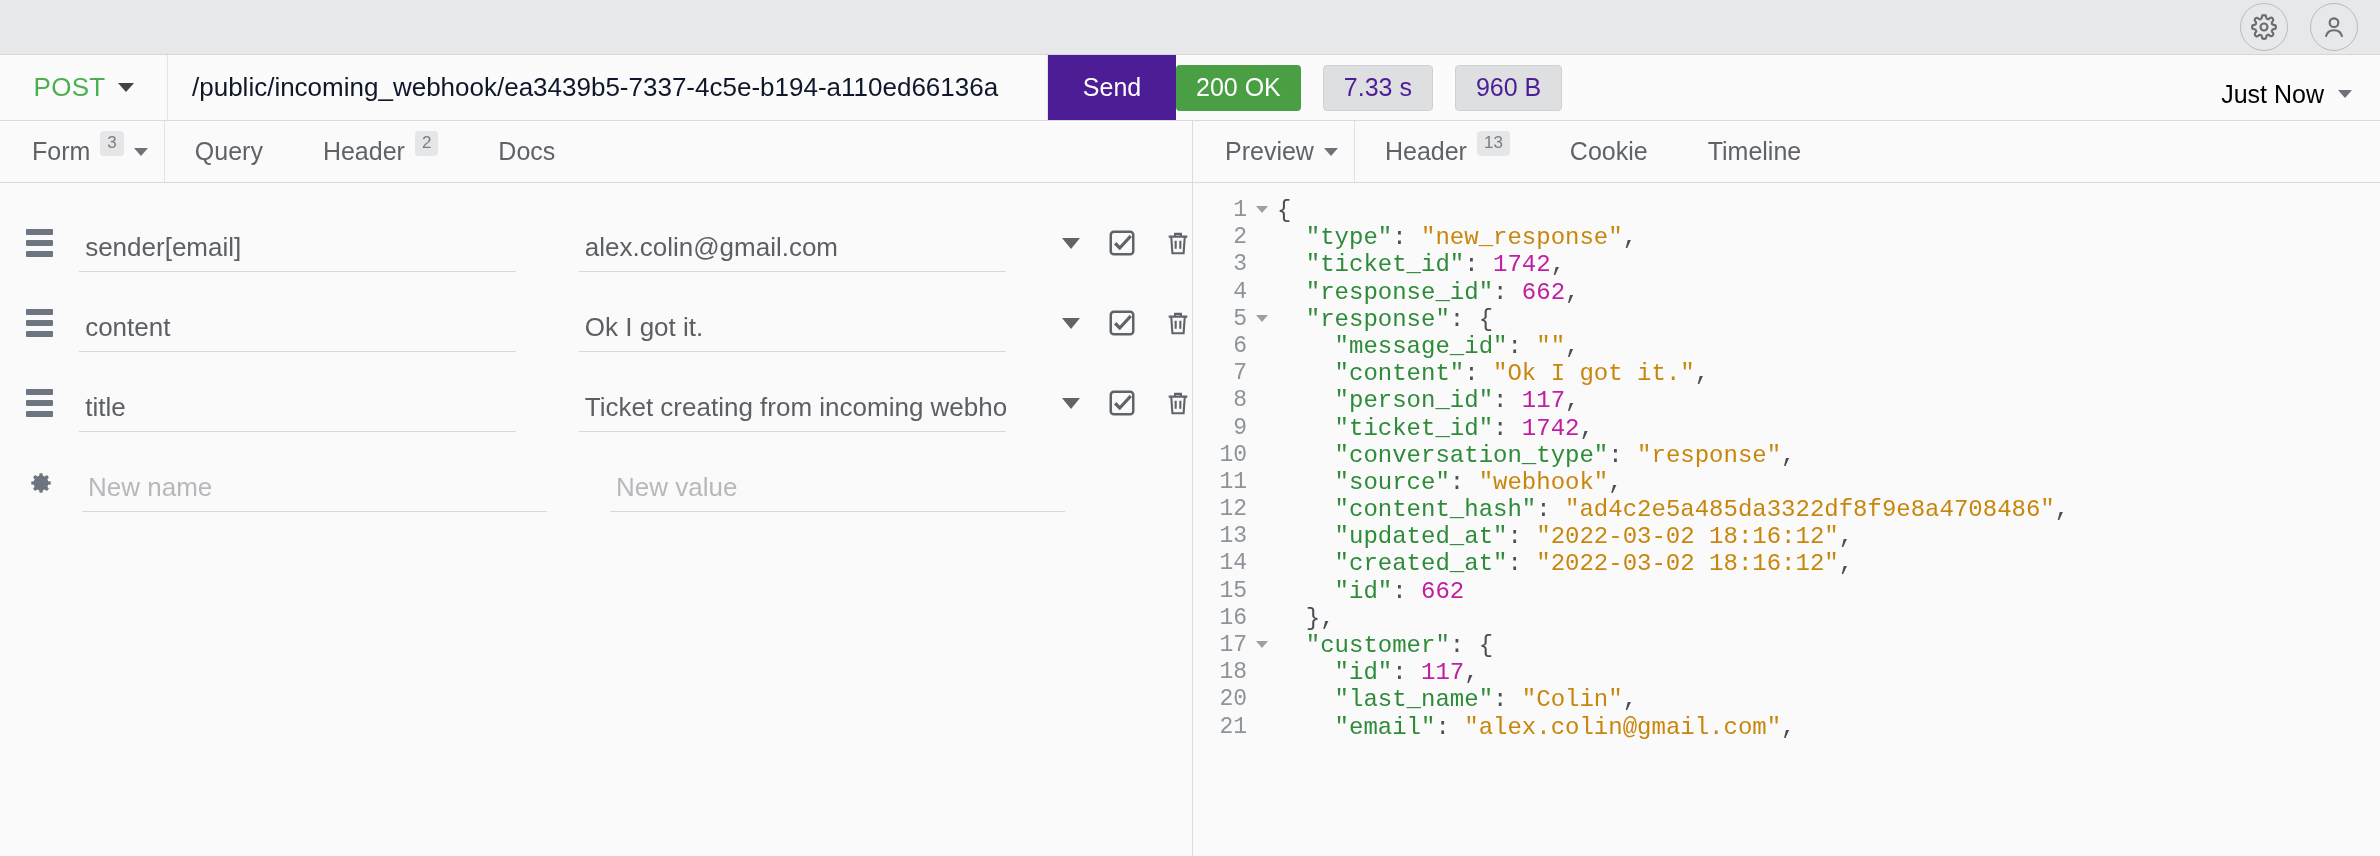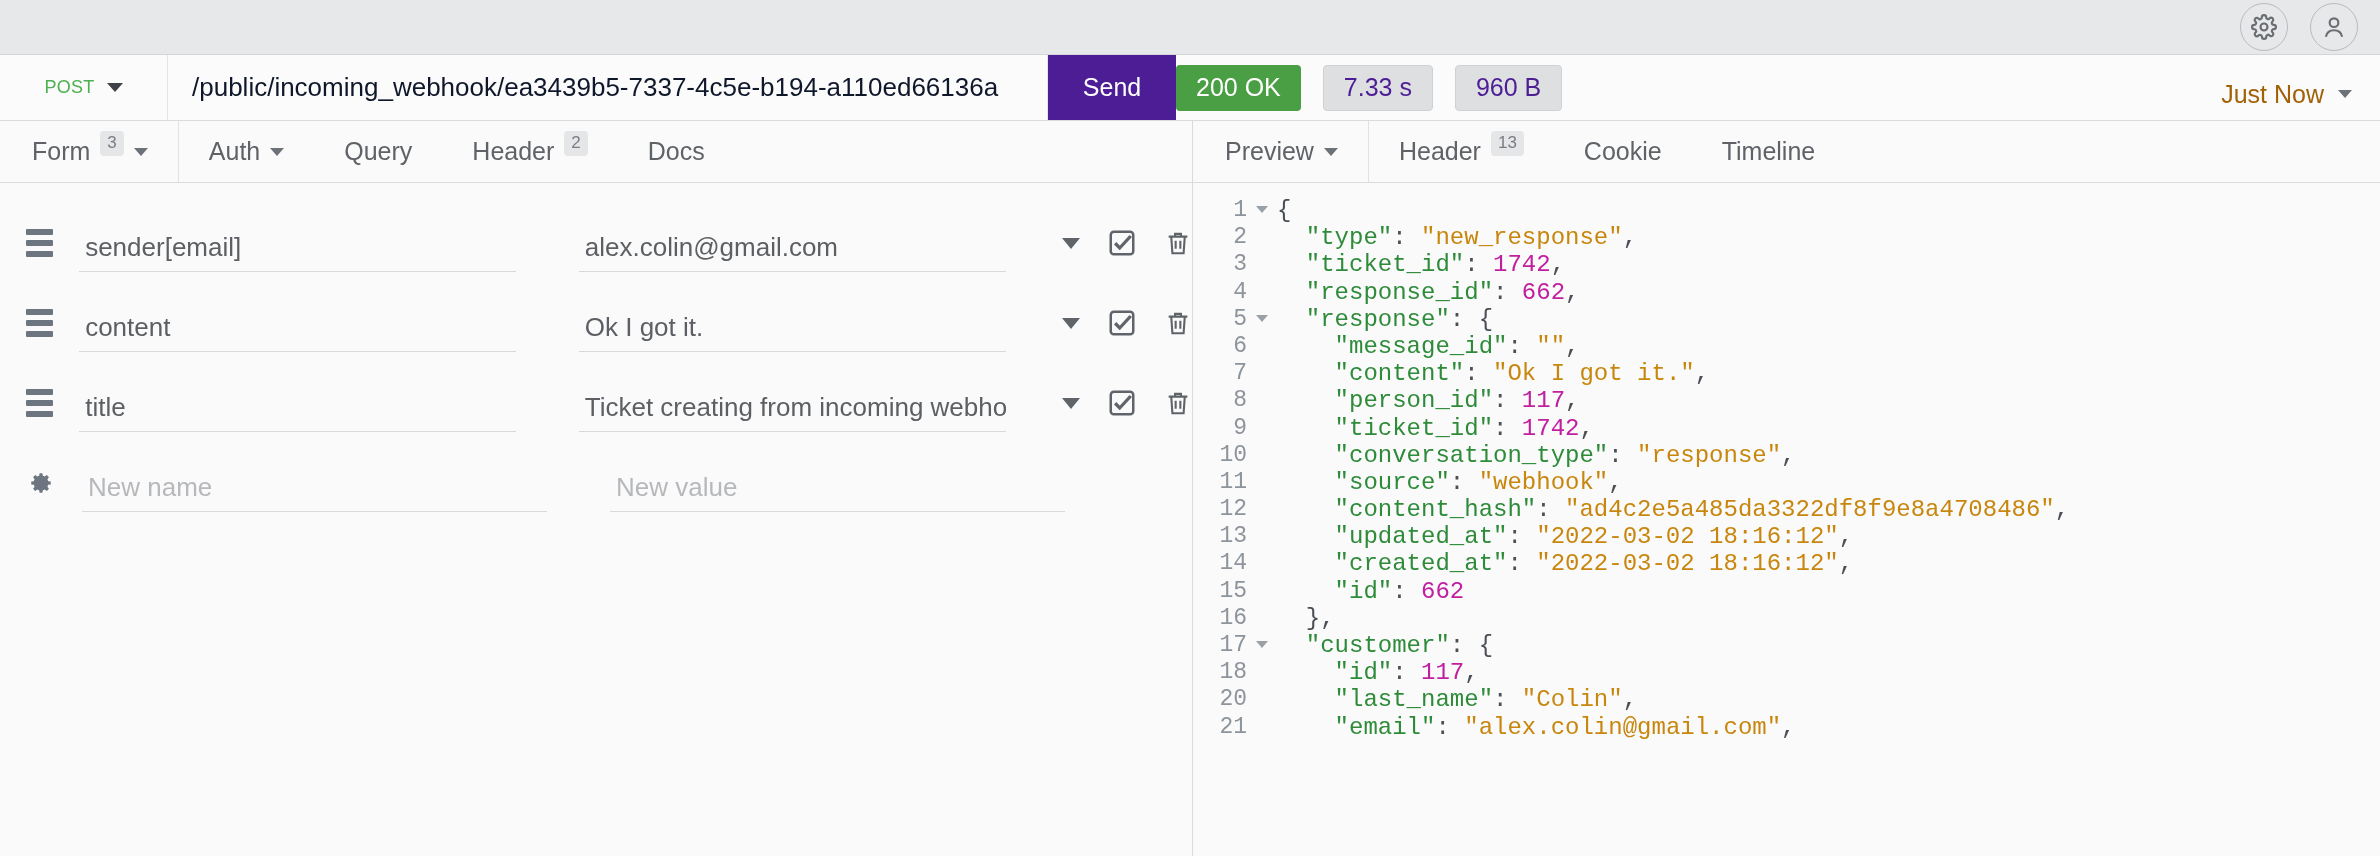--- a/index.html
+++ b/index.html
@@ -32,21 +32,21 @@
     height: 66px; min-height: 66px;
     background: #fbfbfb;
     border-bottom: 1px solid #dadbdd;
     display: flex; align-items: stretch;
     position: relative;
   }
   .method-box {
     width: 168px; display: flex; align-items: center; justify-content: center;
     gap: 12px; border-right: 1px solid #e3e4e6;
   }
-  .method-label { color: #4caf50; font-size: 18px; letter-spacing: .3px; }
+  .method-label { color: #4caf50; font-size: 26px; letter-spacing: .3px; }
   .caret { width: 0; height: 0; border-left: 8px solid transparent; border-right: 8px solid transparent; border-top: 9px solid #4b4f55; }
   .caret.sm { border-left-width: 7px; border-right-width: 7px; border-top-width: 8px; border-top-color: #6d7178; }
   .caret.green { border-top-color: #3f4348; }
 
   .url-field {
     flex: 0 0 880px; display: flex; align-items: center;
     padding-left: 24px; font-size: 26px; color: #0f172a;
     overflow: hidden; white-space: nowrap;
     border-right: 1px solid #e3e4e6;
   }
@@ -58,39 +58,39 @@
   }
   .status-zone { display: flex; align-items: center; gap: 22px; flex: 1; }
   .badge {
     height: 46px; display: flex; align-items: center; padding: 0 20px;
     font-size: 25px; border-radius: 4px;
   }
   .badge-ok { background: #4a9e43; color: #fff; }
   .badge-neutral { background: #dddfe1; color: #4c1d95; border: 1px solid #cfd1d4; }
   .justnow {
     display: flex; align-items: center; gap: 14px;
-    font-size: 25px; color: #a16207; padding-right: 28px; margin-top: 13px;
+    font-size: 25px; color: #000000; padding-right: 28px; margin-top: 13px;
   }
 
   
   .main { flex: 1; display: flex; min-height: 0; }
   .pane-left { width: 1193px; min-width: 1193px; display: flex; flex-direction: column; border-right: 1px solid #dadbdd; background: #fafafa; }
   .pane-right { flex: 1; display: flex; flex-direction: column; background: #fafafa; min-width: 0; }
 
   
   .tabrow {
     height: 62px; min-height: 62px; display: flex; align-items: center;
     border-bottom: 1px solid #dadbdd;
   }
   .tab {
     display: flex; align-items: center; gap: 10px;
     height: 100%; padding: 0 30px; font-size: 25px; color: #5f6368;
     cursor: pointer; white-space: nowrap;
   }
-  .tab.first { padding-left: 32px; padding-right: 30px; border-right: 1px solid #e1e2e4; }
+  .tab.first { padding-left: 32px; padding-right: 16px; border-right: 1px solid #e1e2e4; }
   .tab-badge {
     background: #e4e6e8; color: #7a7d82; border-radius: 4px;
     font-size: 17px; padding: 2px 7px; line-height: 1.2;
     position: relative; top: -8px;
   }
 
   
   .formlist { flex: 1; padding-top: 20px; overflow: hidden; }
   .formrow {
     display: flex; align-items: center; height: 80px; padding: 0 0 0 18px; gap: 18px;
@@ -168,24 +168,20 @@
   <div class="main">
 
     <div class="pane-left">
       <div class="tabrow" id="left-tabs">
           <div class="tab first">
             <span>Form</span>
             <span class="tab-badge">3</span>
             <span class="caret sm"></span>
           </div>
           <div class="tab">
-            <span>Auth</span>
-            <span class="caret sm"></span>
-          </div>
-          <div class="tab">
             <span>Query</span>
           </div>
           <div class="tab">
             <span>Header</span>
             <span class="tab-badge">2</span>
           </div>
           <div class="tab">
             <span>Docs</span>
           </div>
         </div>

